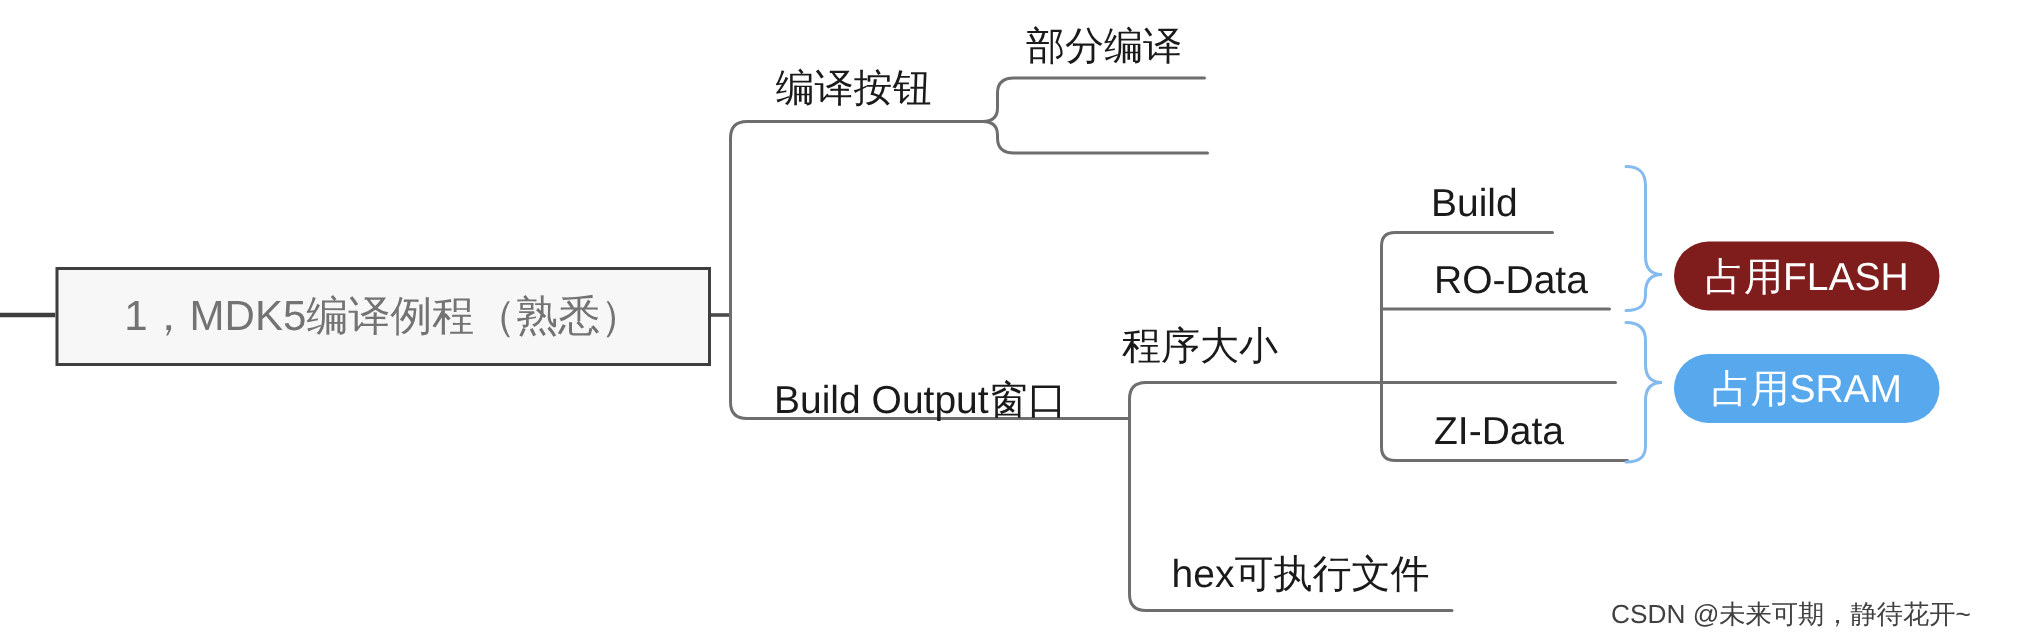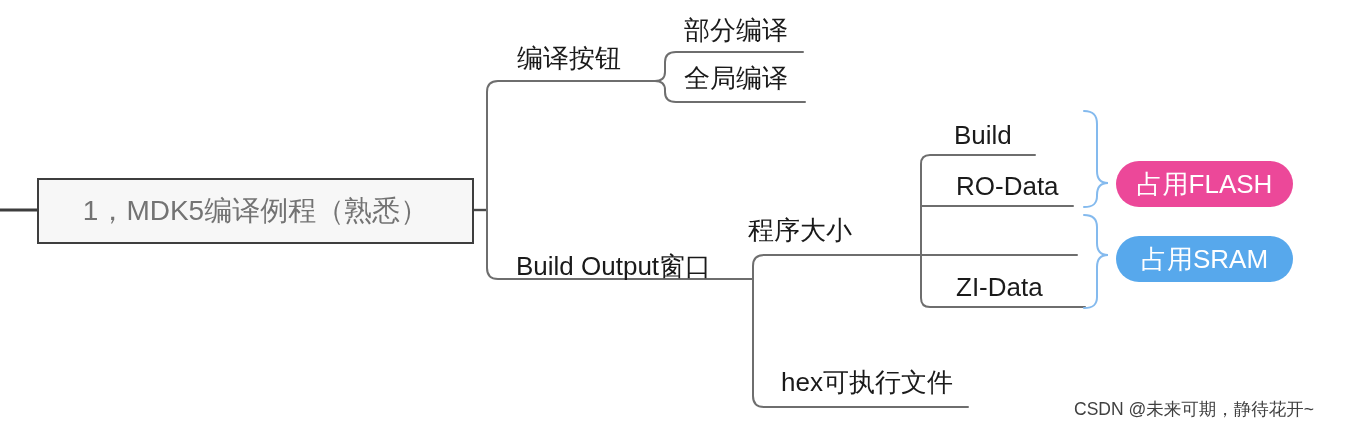--- a/index.html
+++ b/index.html
@@ -70,27 +70,26 @@
       <path d="M 1084 215 C 1094 215 1097 220 1097 227 L 1097 243 C 1097 250 1100 255 1108 255 C 1100 255 1097 260 1097 267 L 1097 297 C 1097 304 1094 308 1084 308"></path>
     </g>
   </svg>
 
   <div class="root-topic">1，MDK5编译例程（熟悉）</div>
 
   <div class="topic" style="left:517px;top:44px;">编译按钮</div>
   <div class="topic" style="left:516px;top:252px;">Build Output窗口</div>
 
   <div class="topic" style="left:684px;top:16px;">部分编译</div>
-  <div class="topic" style="left:684px;top:64px;">全局编译</div>
 
   <div class="topic" style="left:748px;top:216px;text-align:center;">程序大小</div>
   <div class="topic" style="left:781px;top:368px;">hex可执行文件</div>
 
   <div class="topic" style="left:954px;top:121px;">Build</div>
   <div class="topic" style="left:956px;top:172px;">RO-Data</div>
   <div class="topic" style="left:956px;top:273px;">ZI-Data</div>
 
-  <div class="badge badge-flash" style="background: #ec4899;">占用FLASH</div>
+  <div class="badge badge-flash" style="background: #7f1d1d;">占用FLASH</div>
   <div class="badge badge-sram" style="background: rgb(87, 168, 236); text-align: right;">占用SRAM</div>
 
   <div class="watermark">CSDN @未来可期，静待花开~</div>
 
 </div>
 
 </body></html>

